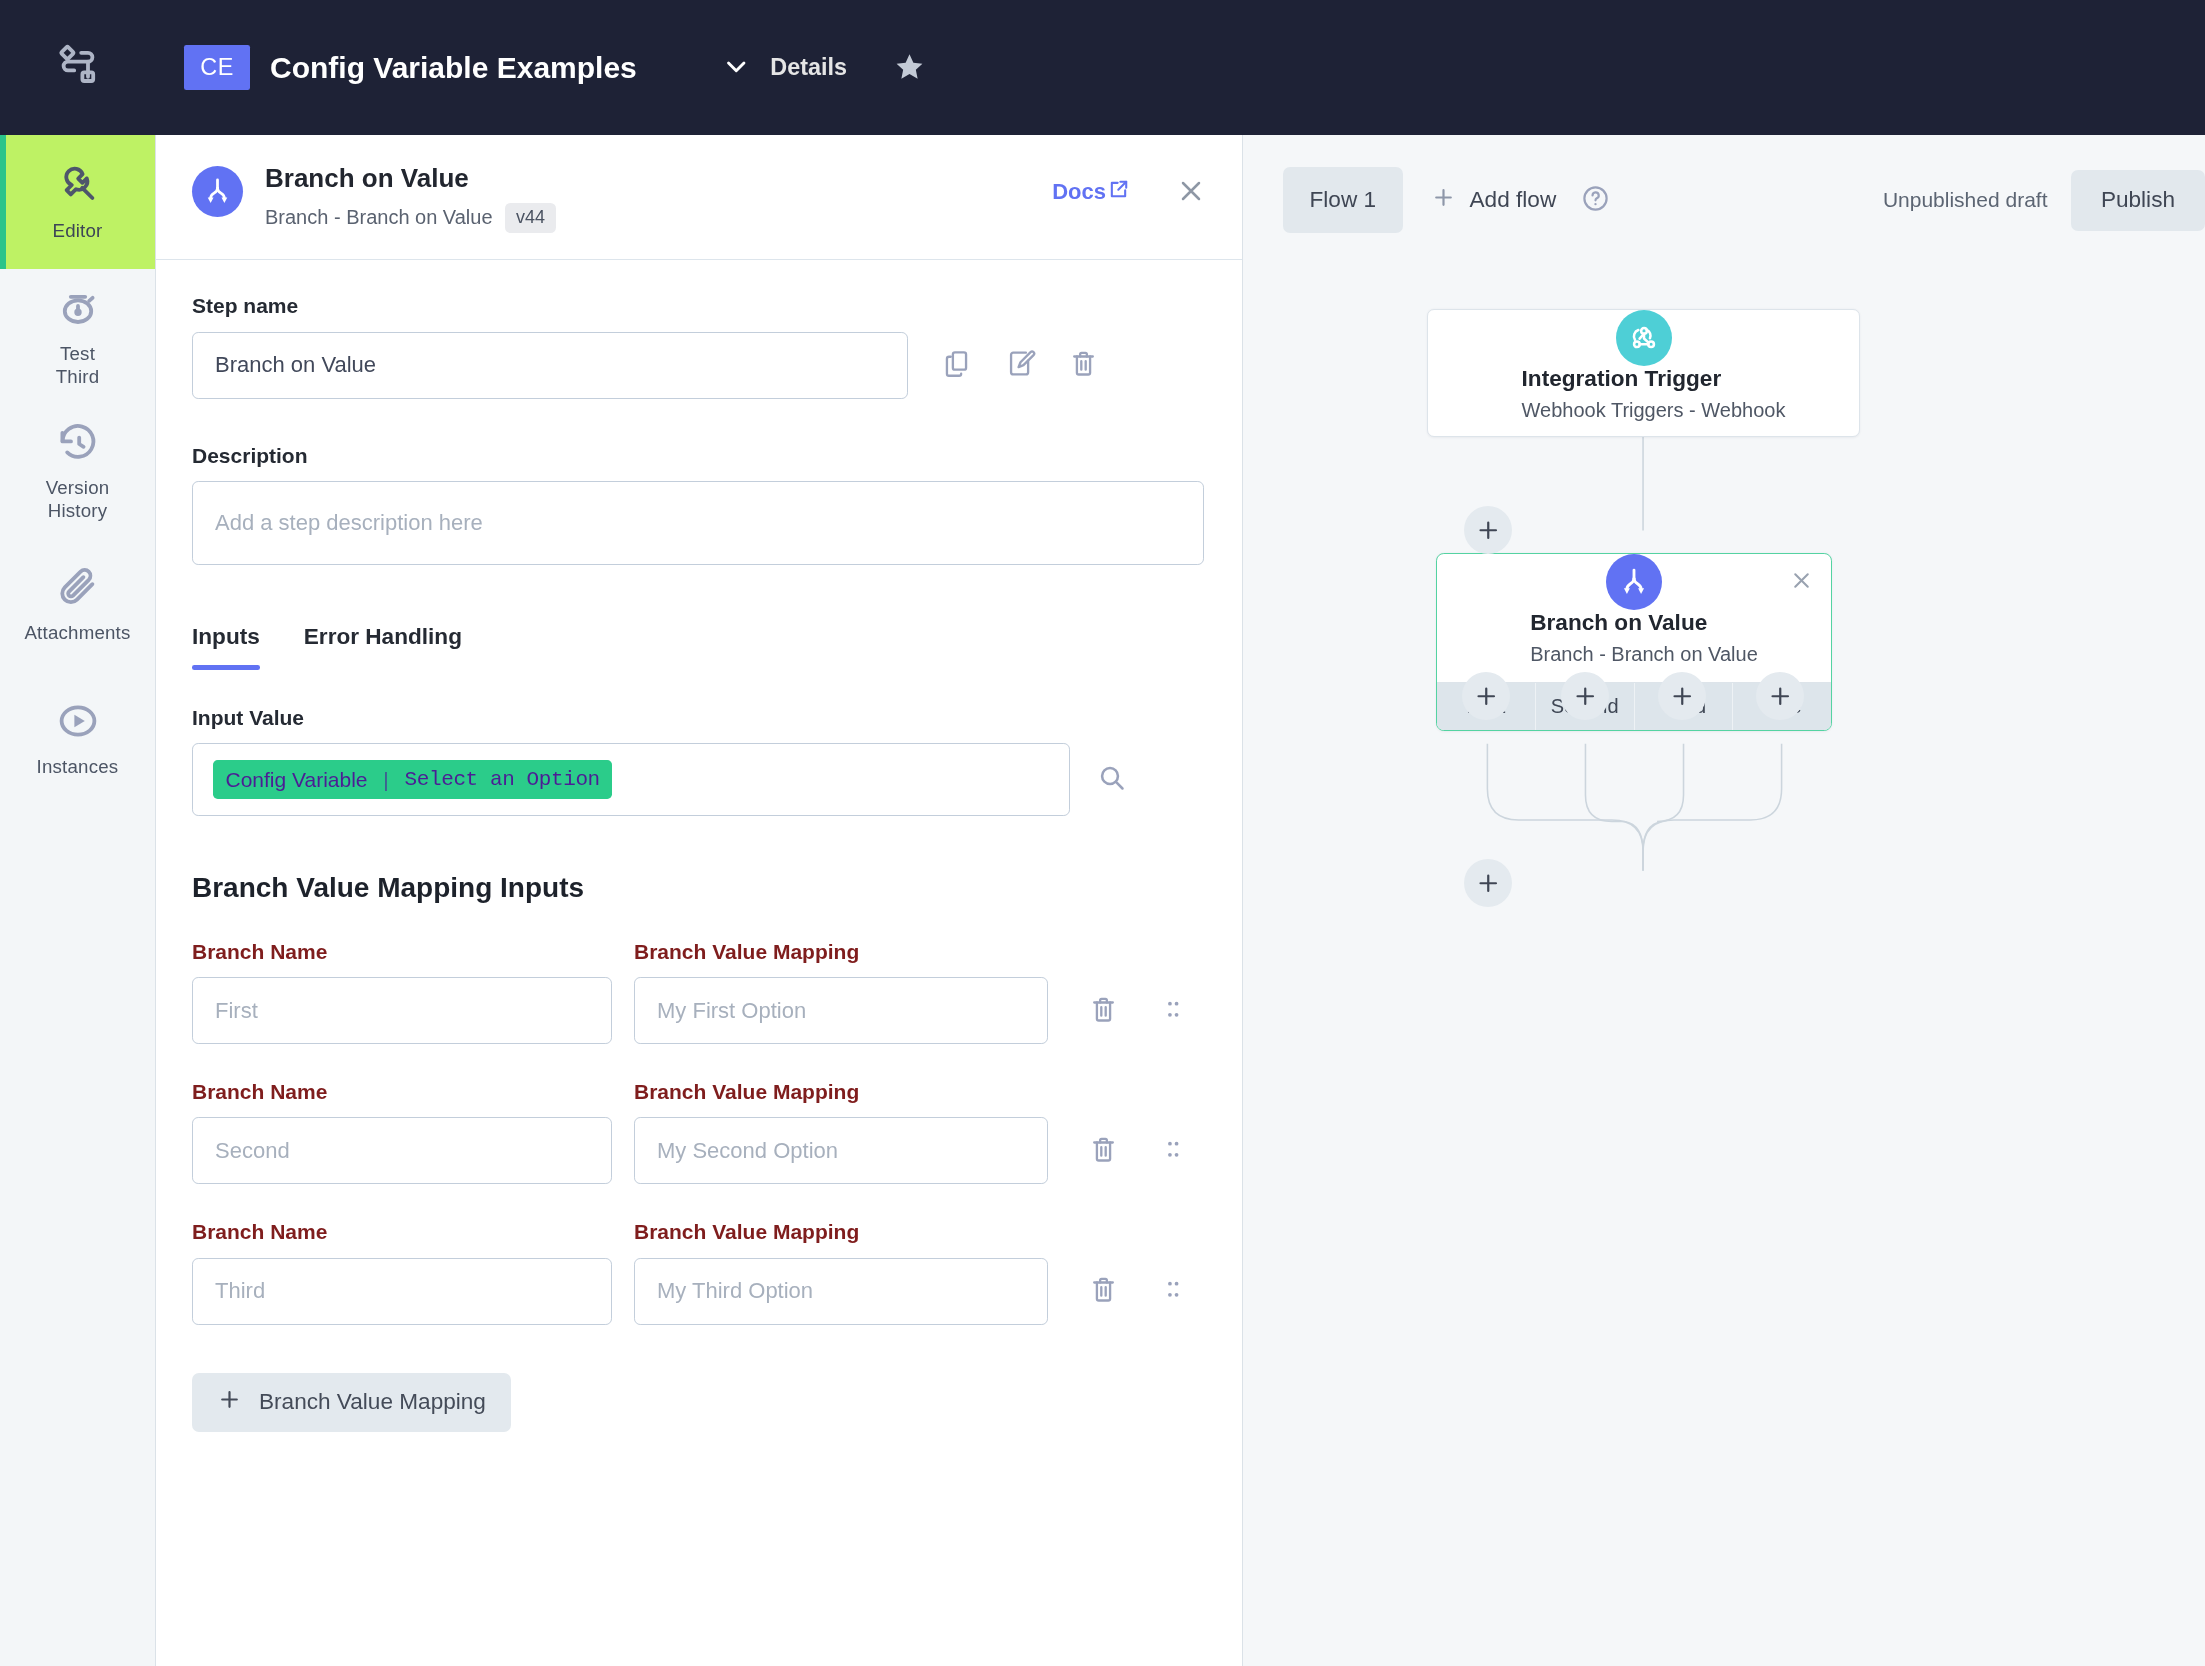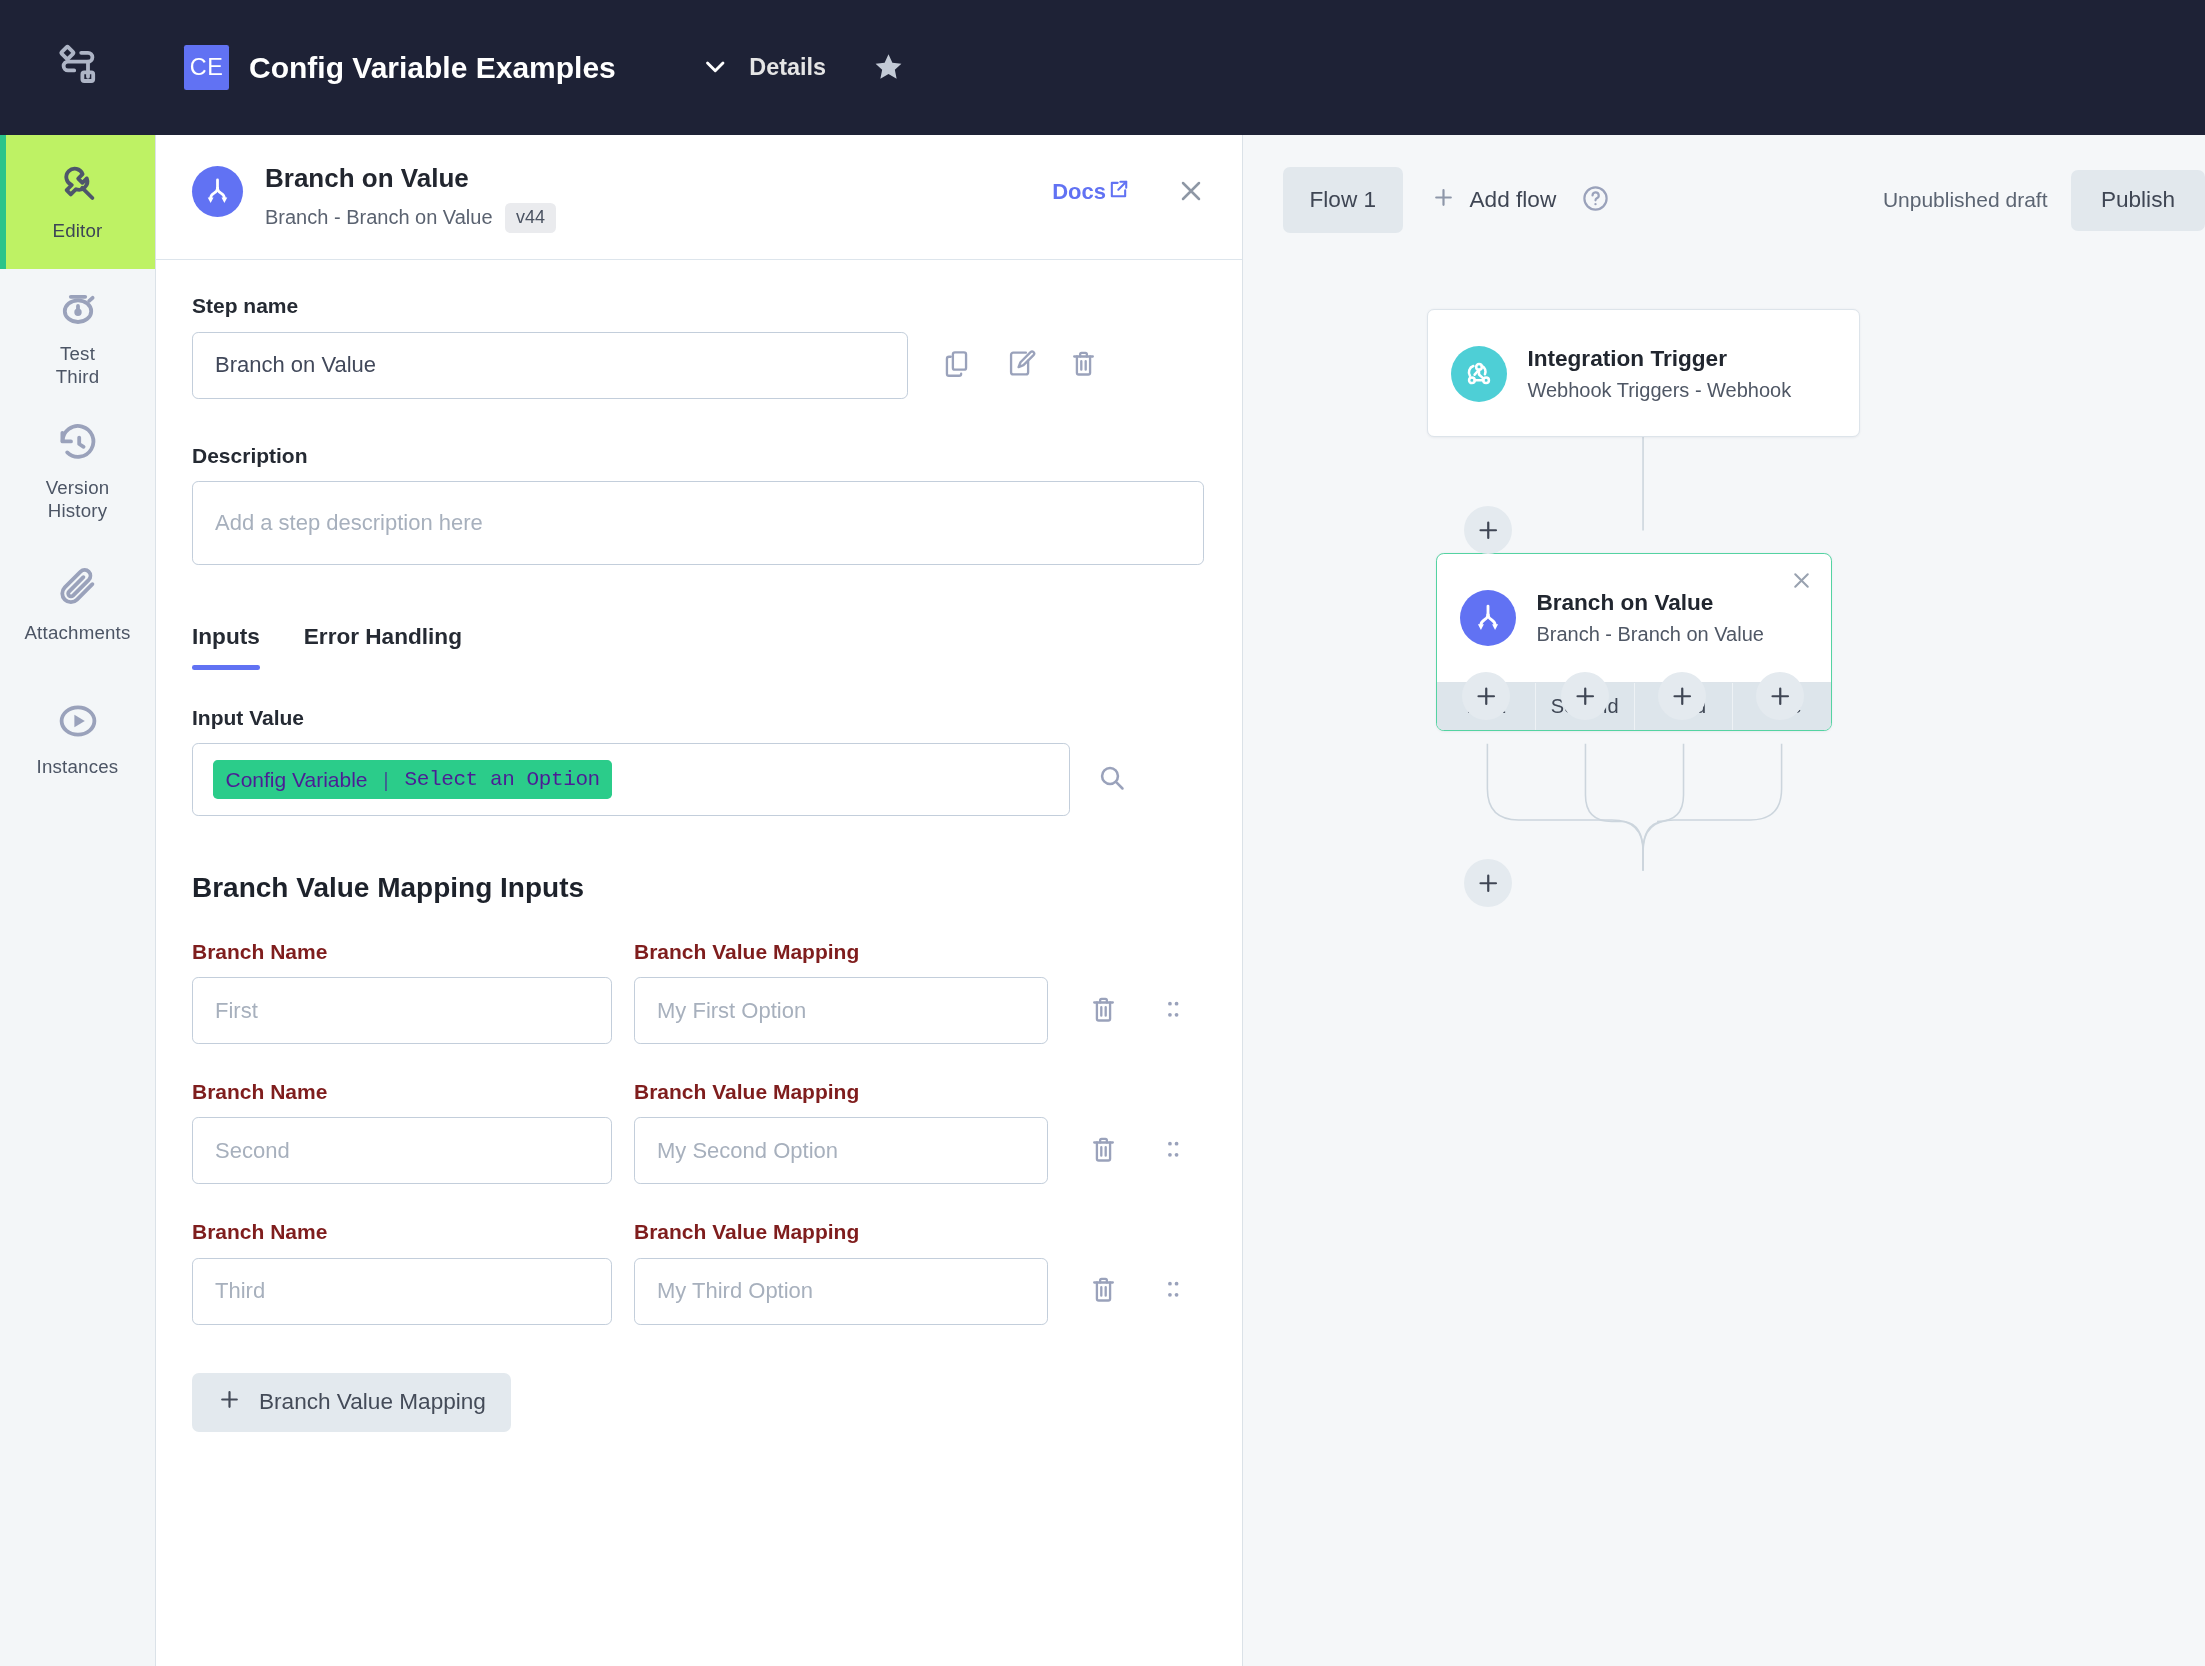--- a/index.html
+++ b/index.html
@@ -17,21 +17,21 @@
     background: #1e2236;
     display: flex; align-items: center;
     position: relative;
   }
   .logo-cell {
     width: 156px; height: 135px;
     display: flex; align-items: center; justify-content: center;
   }
   .topbar-main { display: flex; align-items: center; height: 135px; padding-left: 28px; }
   .app-badge {
-    width: 45px; height: 45px; background: #6172f3; color: #fff;
+    width: 66px; height: 45px; background: #6172f3; color: #fff;
     display: flex; align-items: center; justify-content: center;
     font-size: 23.4px; font-weight: 400; letter-spacing: 0.4px;
     border-radius: 2.3px;
   }
   .app-title {
     color: #ffffff; font-size: 30px; font-weight: bold;
     margin-left: 20px; white-space: nowrap;
   }
   .details-group {
     display: flex; align-items: center; gap: 21px; margin-left: 86px;
@@ -191,21 +191,21 @@
 
   .node {
     position: absolute; background: #fff; border: 0.8px solid #dde4ea;
     border-radius: 7px; box-shadow: 0 0.8px 2.3px rgba(30,40,60,.06);
   }
   .node-trigger { left: 184px; top: 174px; width: 433px; height: 128px; }
   .node-branch {
     left: 193px; top: 418px; width: 396px;
     border: 1.6px solid #54d3a2; border-radius: 7.8px; overflow: hidden;
   }
-  .node-inner { display: flex; align-items: center; height: 128px; padding: 0 23.4px; }
+  .node-inner { display: flex; align-items: center; height: 128px; padding: 0 23.4px; flex-direction: column; }
   .node-ico { width: 56px; height: 56px; border-radius: 50%; flex: 0 0 56px;
     display: flex; align-items: center; justify-content: center; }
   .ico-teal { background: #4ecfd6; }
   .ico-indigo { background: #6172f3; }
   .node-txt { margin-left: 20px; }
   .node-title { font-size: 22.6px; font-weight: bold; color: #21262f; }
   .node-sub { font-size: 20px; color: #4f5765; margin-top: 7px; }
   .node-close {
     position: absolute; right: 15.6px; top: 14px; cursor: pointer;
     width: 28px; height: 28px; display: flex; align-items: center; justify-content: center;

